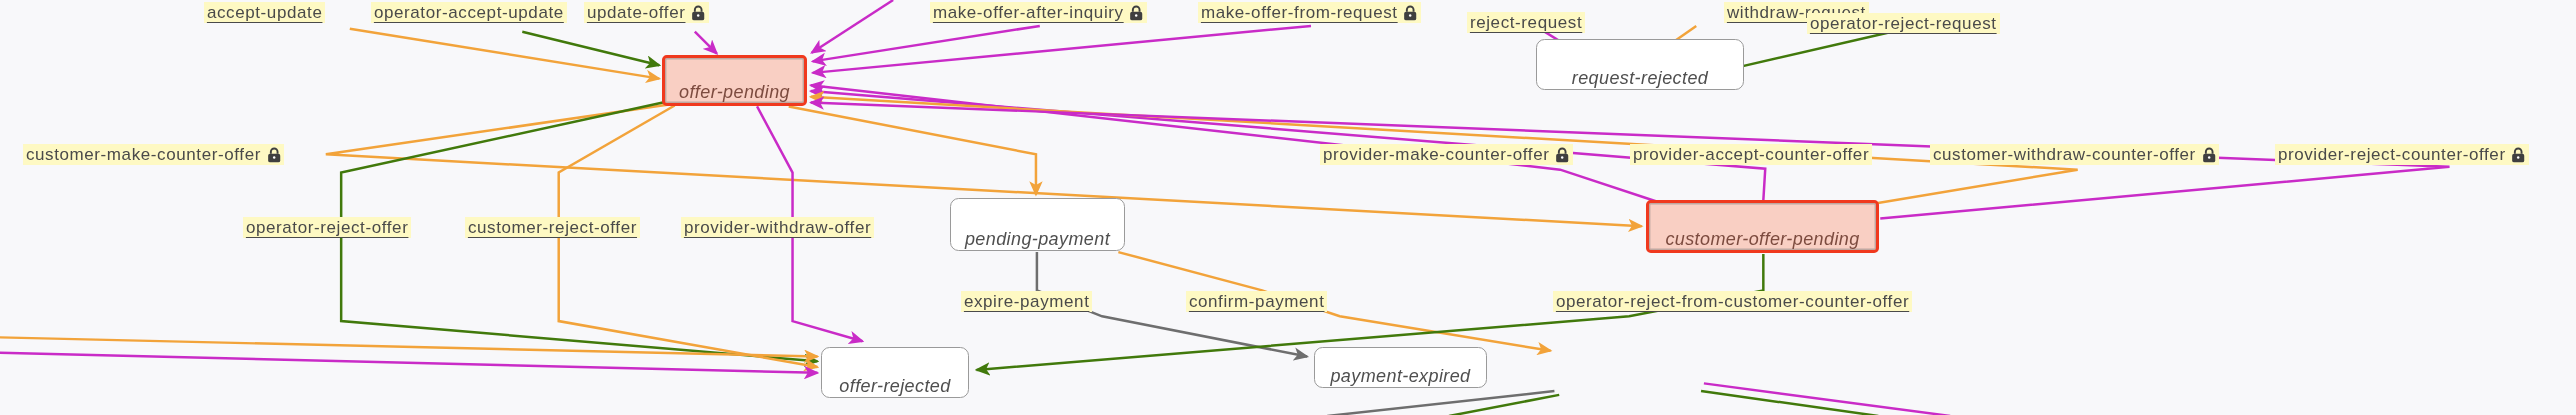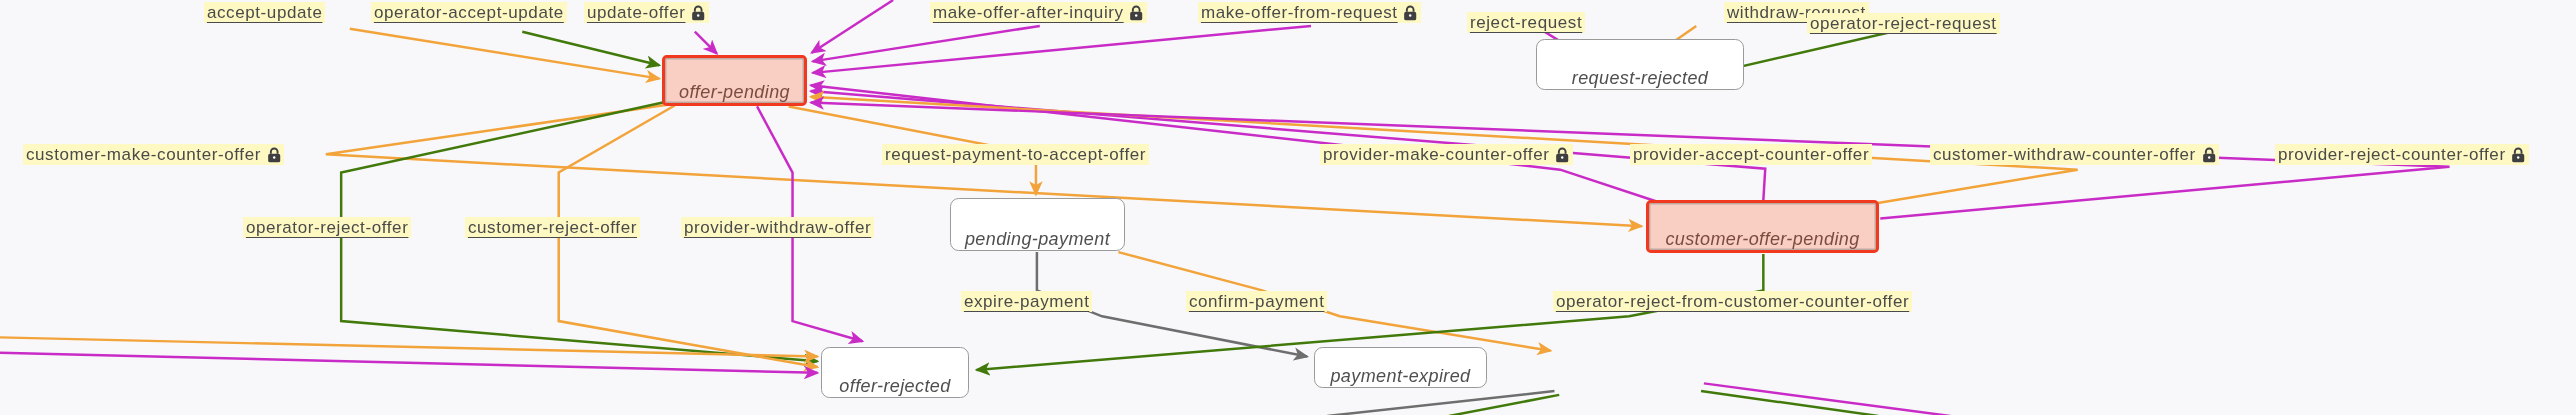--- a/index.html
+++ b/index.html
@@ -121,23 +121,20 @@
       <span class="txt">operator-reject-request</span>
     </div>
     <div class="tlabel" style="left: 23px; top: 144px;">
       <span class="txt">customer-make-counter-offer</span>
       <svg width="14.4" height="16.3" viewBox="0 0 15 17" class="lock-icon">
         <path d="M4 7 V5 a3.5 3.5 0 0 1 7 0 V7" fill="none" stroke="#3f3f3f" stroke-width="2"></path>
         <rect x="1.2" y="7" width="12.6" height="9" rx="2" fill="#3f3f3f"></rect>
         <circle cx="7.5" cy="11" r="1.3" fill="#ffffff"></circle>
       </svg>
     </div>
-    <div class="tlabel" style="left: 882px; top: 144px;">
-      <span class="txt">request-payment-to-accept-offer</span>
-    </div>
     <div class="tlabel" style="left: 1320px; top: 144px;">
       <span class="txt">provider-make-counter-offer</span>
       <svg width="14.4" height="16.3" viewBox="0 0 15 17" class="lock-icon">
         <path d="M4 7 V5 a3.5 3.5 0 0 1 7 0 V7" fill="none" stroke="#3f3f3f" stroke-width="2"></path>
         <rect x="1.2" y="7" width="12.6" height="9" rx="2" fill="#3f3f3f"></rect>
         <circle cx="7.5" cy="11" r="1.3" fill="#ffffff"></circle>
       </svg>
     </div>
     <div class="tlabel" style="left: 1630px; top: 144px;">
       <span class="txt">provider-accept-counter-offer</span>

